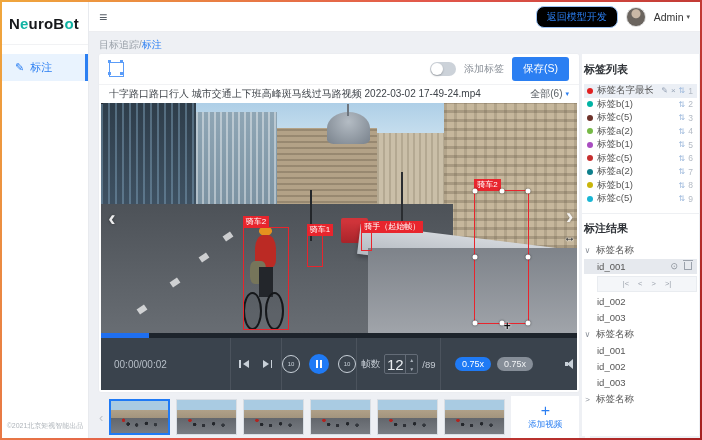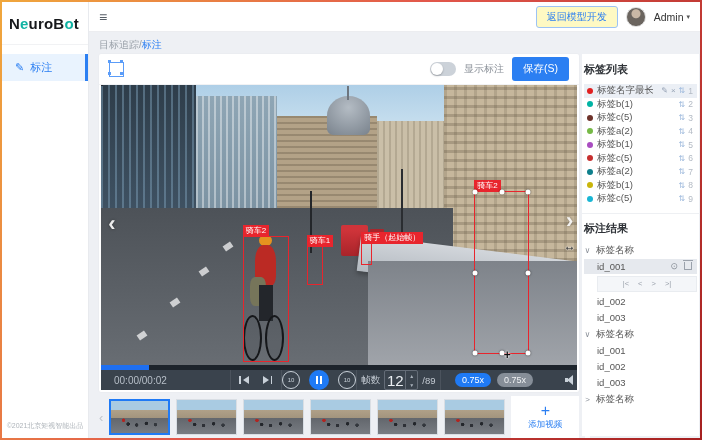--- a/index.html
+++ b/index.html
@@ -12,21 +12,21 @@
   .logo{height:42px;display:flex;align-items:center;padding-left:7px;font-weight:bold;font-size:15px;color:#17191c;border-bottom:1px solid #f1f2f4;letter-spacing:.2px;}
   .logo .teal{color:#10b3a3;}
   .menu-item{margin-top:9px;height:27px;display:flex;align-items:center;gap:6px;padding-left:13px;background:#e9f3fe;border-right:3px solid #2b7ff2;color:#2b7ff2;font-size:11px;cursor:pointer;}
   .menu-item .micon{font-size:11px;}
   .side-footer{position:absolute;bottom:7px;left:0;right:0;text-align:center;font-size:7px;color:#aeb4ba;}
 
   
   .header{position:absolute;left:87px;right:0;top:0;height:30px;background:#fff;border-bottom:1px solid #ecedf0;display:flex;align-items:center;padding:0 10px;gap:8px;box-sizing:border-box;z-index:5;}
   .hamburger{font-size:14px;color:#596069;cursor:pointer;}
   .hspacer{flex:1;}
-  .back-btn{border:1px solid #9cc3f5;color:#2b7ff2;font-size:10px;padding:3px 10px;border-radius:3px;background:#fef9c3;cursor:pointer;font-family:inherit;}
+  .back-btn{border:1px solid #9cc3f5;color:#2b7ff2;font-size:10px;padding:3px 10px;border-radius:8px;background:#000000;cursor:pointer;font-family:inherit;}
   .avatar{width:18px;height:18px;border-radius:50%;border:1px solid #ddd;
     background:radial-gradient(circle at 50% 32%,#c9b8a6 0 4px,#6b655f 5px 70%,#4c4742 100%);}
   .user{font-size:10.5px;color:#333;display:flex;align-items:center;gap:3px;cursor:pointer;}
   .user .caret{font-size:7px;color:#555;}
 
   
   .workspace{position:absolute;left:87px;right:0;top:30px;bottom:0;}
   .breadcrumb{position:absolute;left:10px;top:6px;font-size:10px;}
   .bc-parent{color:#9aa1a9;} .bc-sep{color:#9aa1a9;} .bc-current{color:#2b7ff2;}
 
@@ -77,21 +77,21 @@
 
   
   .bbox{position:absolute;box-sizing:border-box;z-index:3;}
   .bbox .blabel{position:absolute;left:-1px;top:0;transform:translateY(-100%);font-size:8px;line-height:10px;color:#fff;padding:1px 3px;white-space:nowrap;}
   .hnd{position:absolute;width:5px;height:5px;border-radius:50%;background:#fff;box-shadow:0 0 2px rgba(0,0,0,.7);z-index:4;}
   .nav-chev{position:absolute;z-index:5;color:rgba(255,255,255,.9);font-size:22px;font-weight:bold;line-height:20px;cursor:pointer;text-shadow:0 0 3px rgba(0,0,0,.4);}
   .cursor-glyph{position:absolute;z-index:6;color:#101113;text-shadow:0 0 2px #fff,0 0 2px #fff;font-size:12px;font-weight:bold;}
 
   .progress{height:5px;background:#1d242c;position:relative;flex:none;}
   .progress-fill{position:absolute;left:0;top:0;bottom:0;background:#1f6ff0;}
-  .controls{height:20px;background:#3a434d;display:flex;align-items:stretch;color:#c9d1d9;flex:none;}
+  .controls{height:52px;background:#3a434d;display:flex;align-items:stretch;color:#c9d1d9;flex:none;}
   .ctl{display:flex;align-items:center;box-sizing:border-box;}
   .ctl+.ctl{border-left:1px solid rgba(255,255,255,.09);}
   .ctl-time{width:140px;padding-left:13px;font-size:10px;color:#b7bfc8;}
   .ctl-skip{width:56px;justify-content:center;gap:14px;}
   .ctl-play{width:80px;justify-content:center;gap:9px;}
   .ctl-frame{width:92px;justify-content:center;gap:4px;font-size:9.5px;color:#c3cad2;}
   .ctl-speed{flex:1;justify-content:flex-start;gap:6px;padding-left:14px;}
   .skipbtn{display:flex;align-items:center;gap:2px;cursor:pointer;}
   .sbar{width:1.5px;height:8px;background:#c9d1d9;}
   .tri-l{width:0;height:0;border-top:4px solid transparent;border-bottom:4px solid transparent;border-right:6px solid #c9d1d9;}
@@ -191,25 +191,32 @@
       <span class="bc-parent">目标追踪</span><span class="bc-sep">/</span><span class="bc-current">标注</span>
     </div>
 
     <div class="main-card">
       <div class="mc-toolbar">
         <div class="rect-select"></div>
         <div class="mc-tb-right">
           <span class="toggle">
                 <span class="knob"></span>
               </span>
-          <span class="toggle-label">显示标注</span>
+          <span class="toggle-label">添加标签</span>
           <button class="save-btn">保存(S)</button>
         </div>
       </div>
 
+      <div class="mc-title">
+        <span>十字路口路口行人 城市交通上下班高峰斑马线过马路视频 2022-03-02 17-49-24.mp4</span>
+        <span class="mc-title-right">
+          <span>全部(6)</span>
+          <span class="caret">▾</span>
+        </span>
+      </div>
 
       <div class="player">
         <div class="canvas" id="canvas">
 
           <div class="scene">
             <div class="sky"></div>
             <div class="bldgA"></div>
             <div class="bldgB"></div>
             <div class="bldgC"></div>
             <div class="dome"></div>

